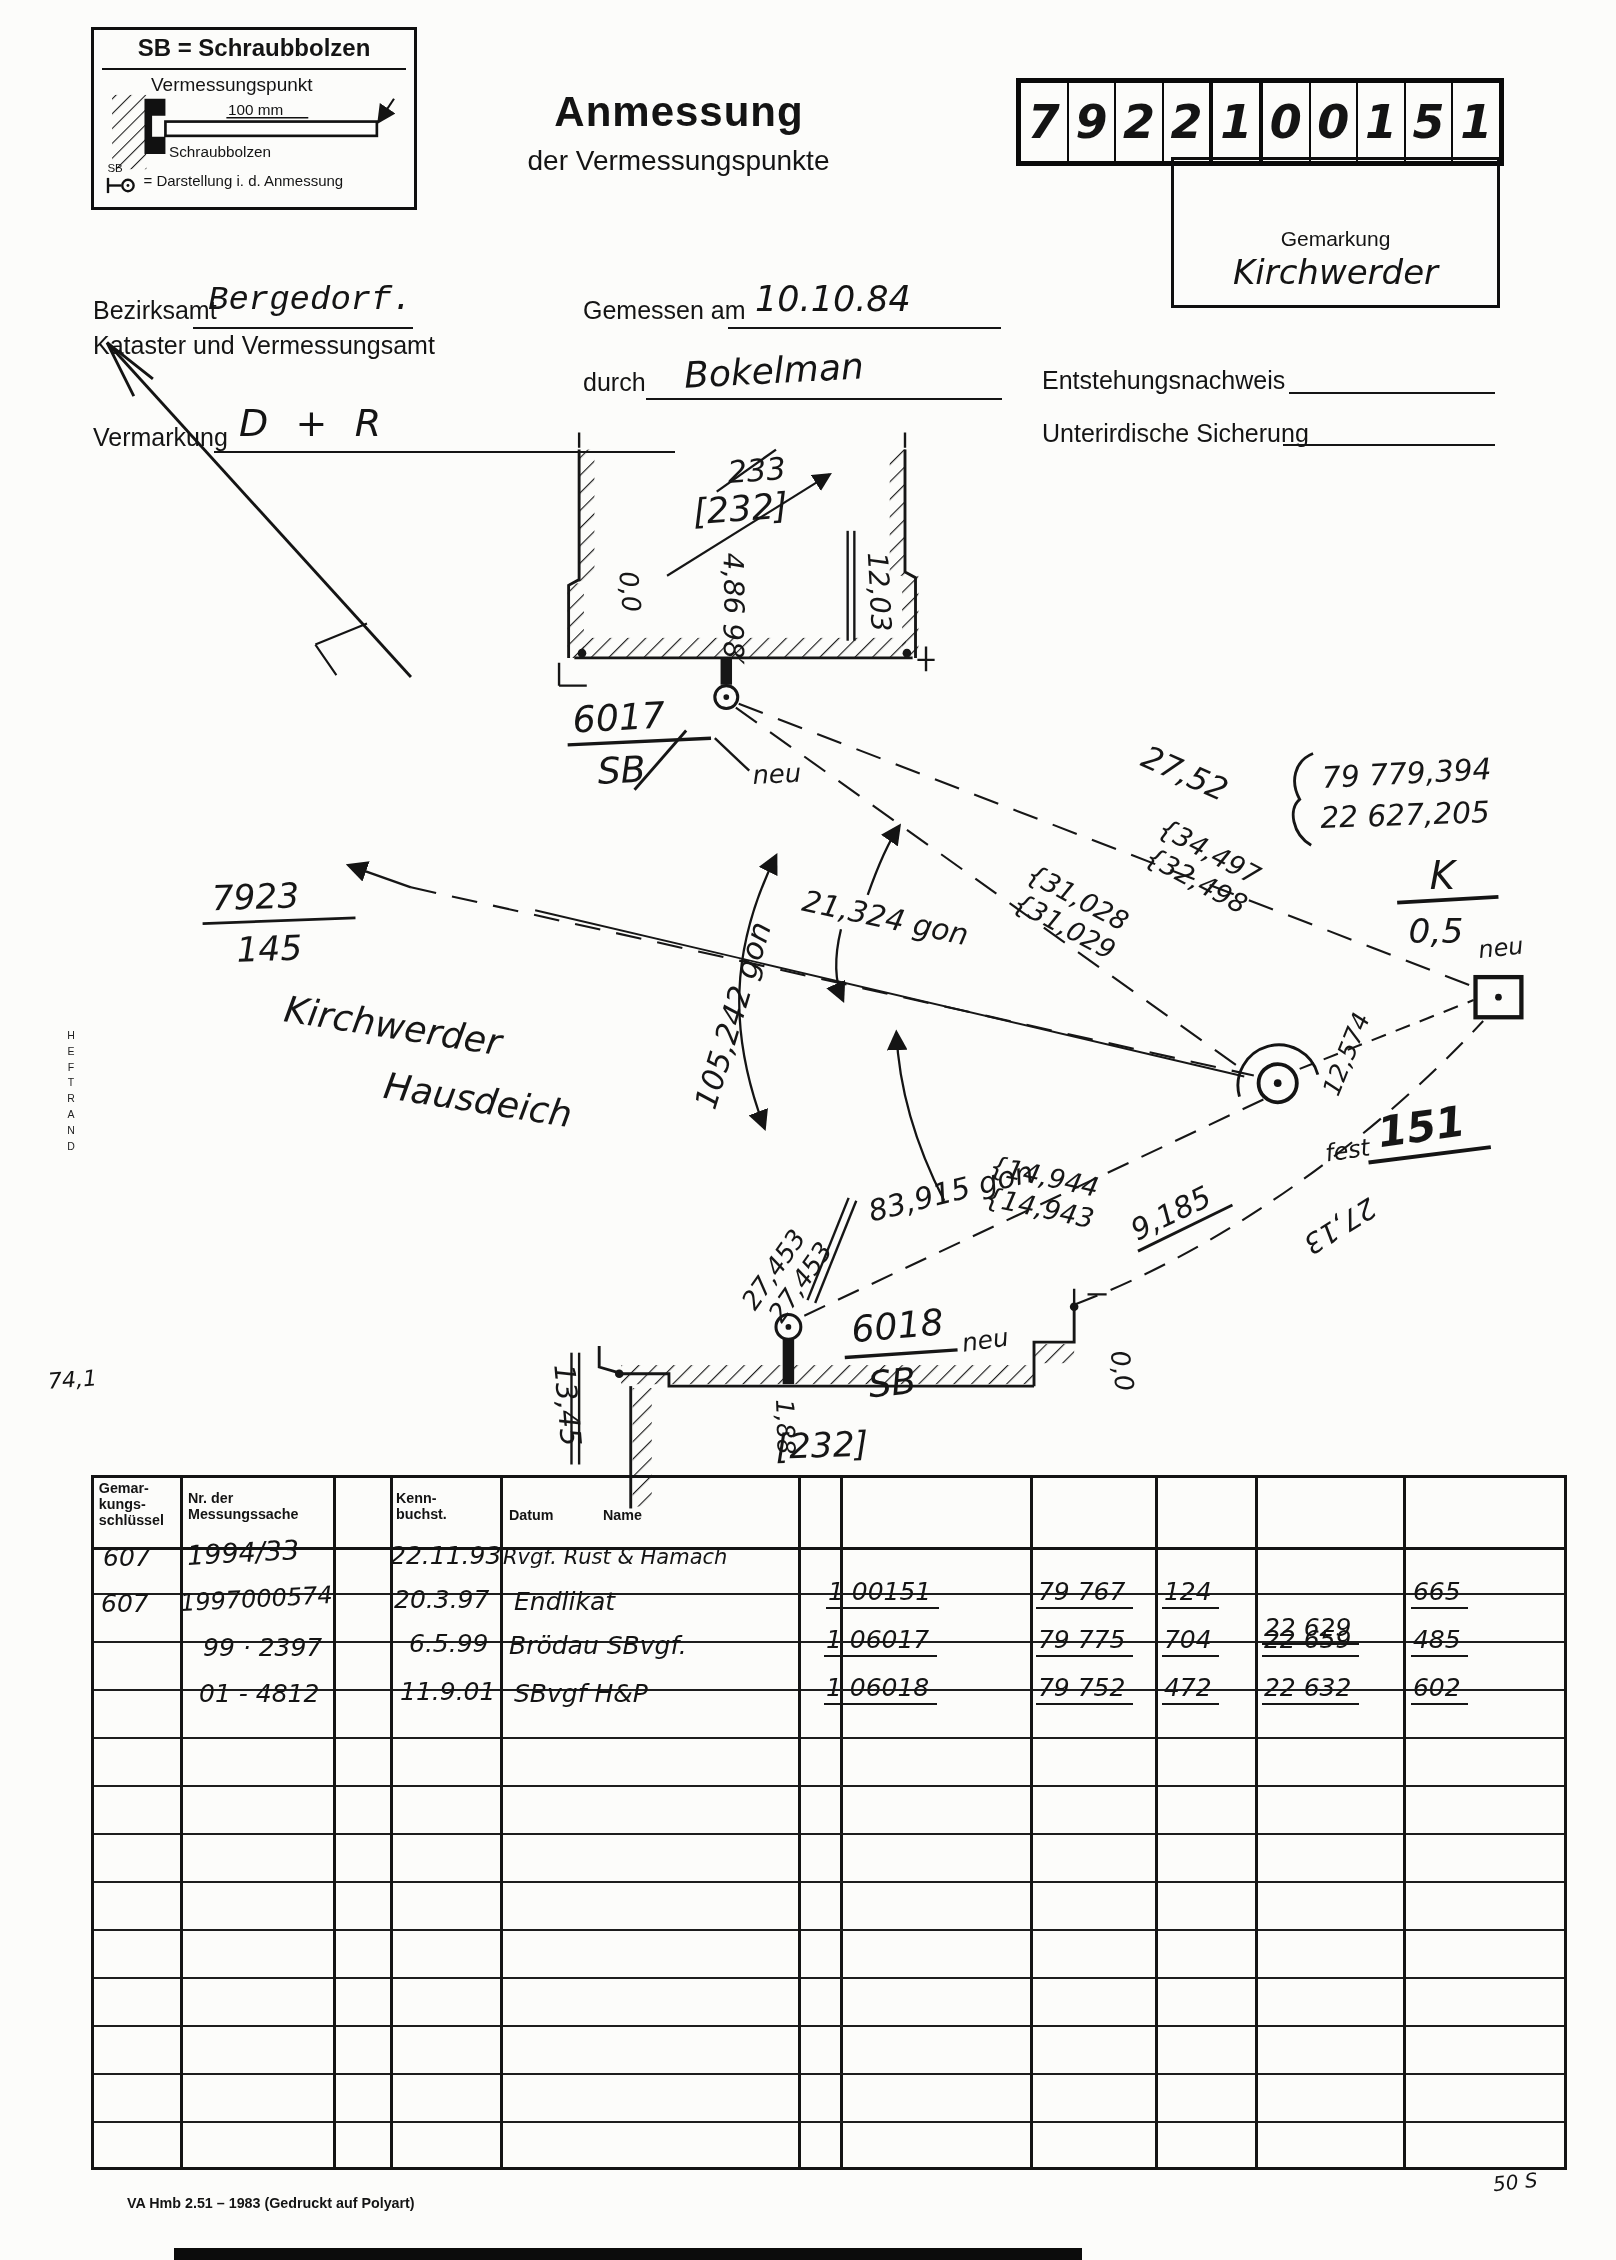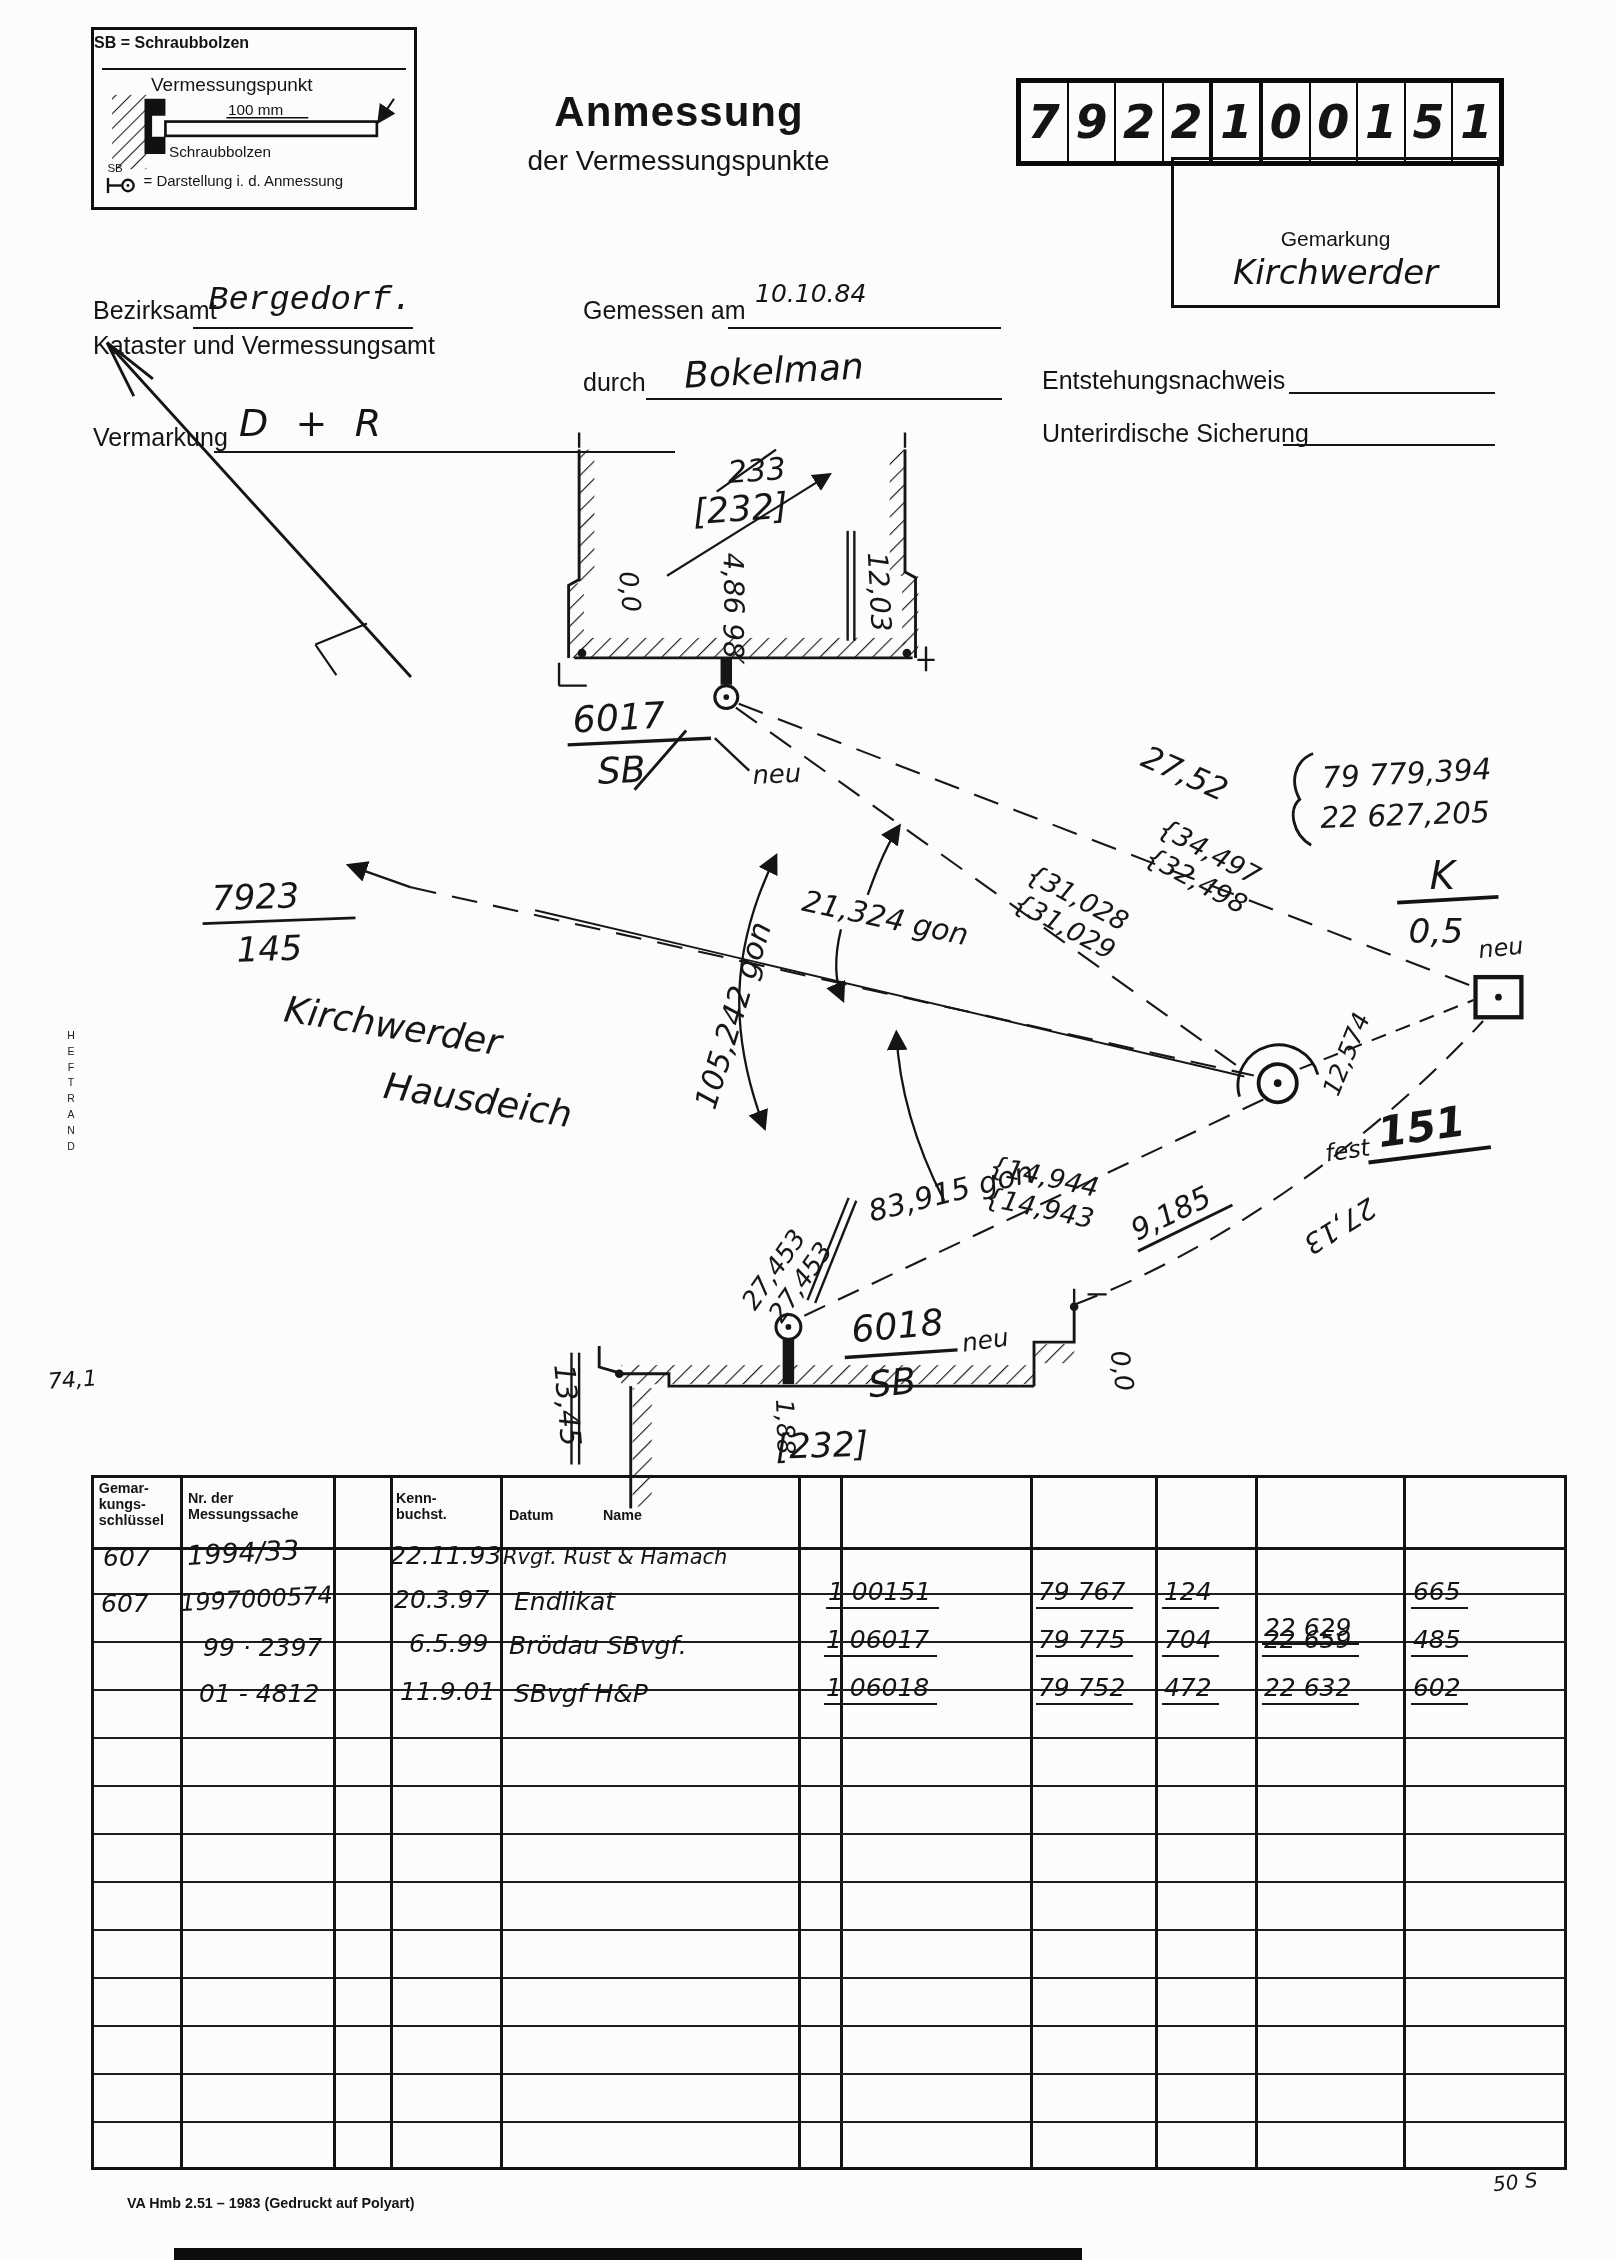--- a/index.html
+++ b/index.html
@@ -5,21 +5,21 @@
   html,body{margin:0;padding:0;background:#888;}
   .page{position:relative;width:1616px;height:2261px;background:#fcfcfa;overflow:hidden;
         font-family:"Liberation Sans",sans-serif;color:#141414;}
   .abs{position:absolute;}
   .pr{font-family:"Liberation Sans",sans-serif;}
   .hw{font-family:"DejaVu Sans",sans-serif;font-style:italic;}
   svg text{font-family:"DejaVu Sans",sans-serif;font-style:italic;fill:#161616;}
   .rule{position:absolute;border-top:2.4px solid #151515;}
   
   .legend{left:91px;top:27px;width:320px;height:177px;border:3.3px solid #0f0f0f;}
-  .legend-title{position:absolute;left:0;top:3.8px;width:100%;font-size:16px;font-weight:bold;}
+  .legend-title{position:absolute;left:0;top:3.8px;width:100%;text-align:center;font-size:24px;font-weight:bold;}
   .legend-title-rule{position:absolute;left:7.6px;right:7.6px;top:38px;border-top:2.9px solid #111;}
   
   .grid{left:1016px;top:78px;width:478px;height:78px;border:5.7px solid #0a0a0a;display:flex;}
   .cell{flex:1;border-right:2.9px solid #0a0a0a;display:flex;align-items:center;justify-content:center;
         font-size:46px;font-weight:bold;}
   .cell:nth-child(4),.cell:nth-child(5){border-right:4.8px solid #0a0a0a;}
   .cell:last-child{border-right:none;}
   .pkbox{left:1171px;top:157px;width:323px;height:145px;border:3.8px solid #0f0f0f;}
   .pkrow1{position:absolute;left:0;top:0;right:0;height:61px;border-bottom:2.9px solid #0f0f0f;
           font-size:32px;padding:11.5px 0 0 21px;box-sizing:border-box;}
@@ -276,21 +276,21 @@
     <div class="abs pr" style="left:0;top:67px;width:100%;text-align:center;font-size:21px;">Gemarkung</div>
     <div class="abs hw" style="left:0;top:92px;width:100%;text-align:center;font-size:34px;">Kirchwerder</div>
   </div>
 
   <div class="lab pr" style="left:93px;top:296px;">Bezirksamt</div>
   <div class="hwl" style="left:208px;top:281px;font-size:34px;font-family:Liberation Mono, monospace;">Bergedorf.</div>
   <div class="rule" style="left:193px;top:327px;width:220px;"></div>
   <div class="lab pr" style="left:93px;top:331px;">Kataster und Vermessungsamt</div>
 
   <div class="lab pr" style="left:583px;top:296px;">Gemessen am</div>
-  <div class="hwl" style="left:755px;top:279px;font-size:25px;">10.10.84</div>
+  <div class="hwl" style="left:755px;top:279px;font-size:35px;">10.10.84</div>
   <div class="rule" style="left:728px;top:327px;width:273px;"></div>
 
   <div class="lab pr" style="left:583px;top:368px;">durch</div>
   <div class="hwl" style="left:684px;top:350px;font-size:36px;transform:rotate(-3deg);">Bokelman</div>
   <div class="rule" style="left:646px;top:398px;width:356px;"></div>
 
   <div class="lab pr" style="left:1042px;top:366px;">Entstehungsnachweis</div>
   <div class="rule" style="left:1289px;top:392px;width:206px;"></div>
 
   <div class="lab pr" style="left:93px;top:423px;">Vermarkung</div>

